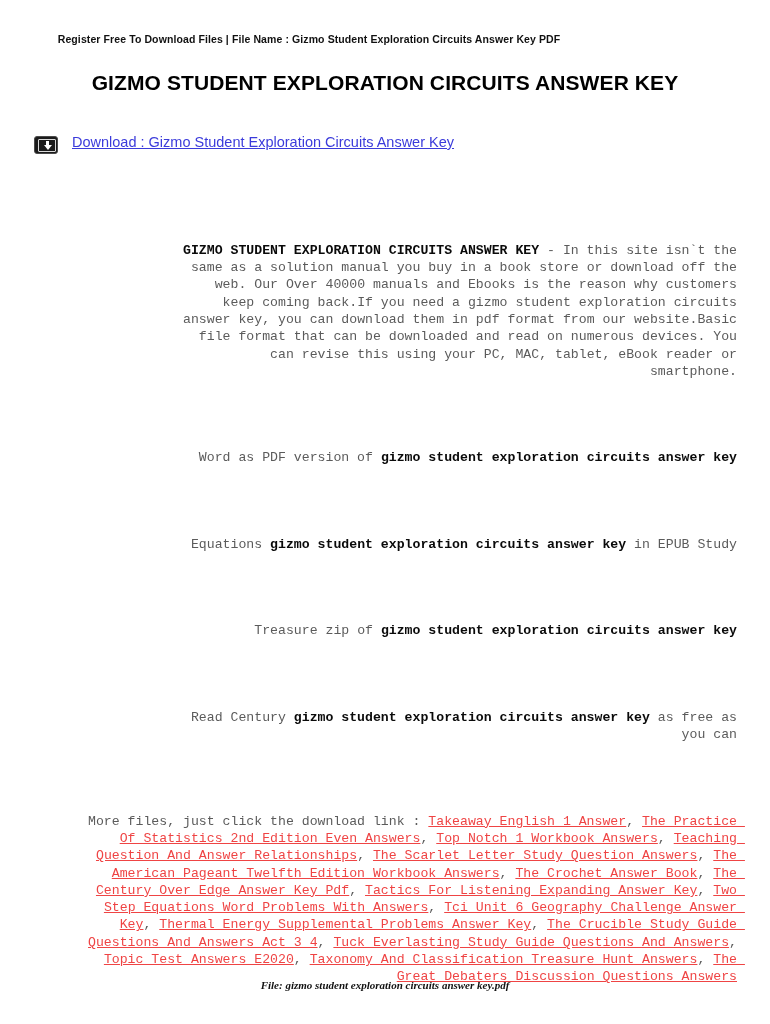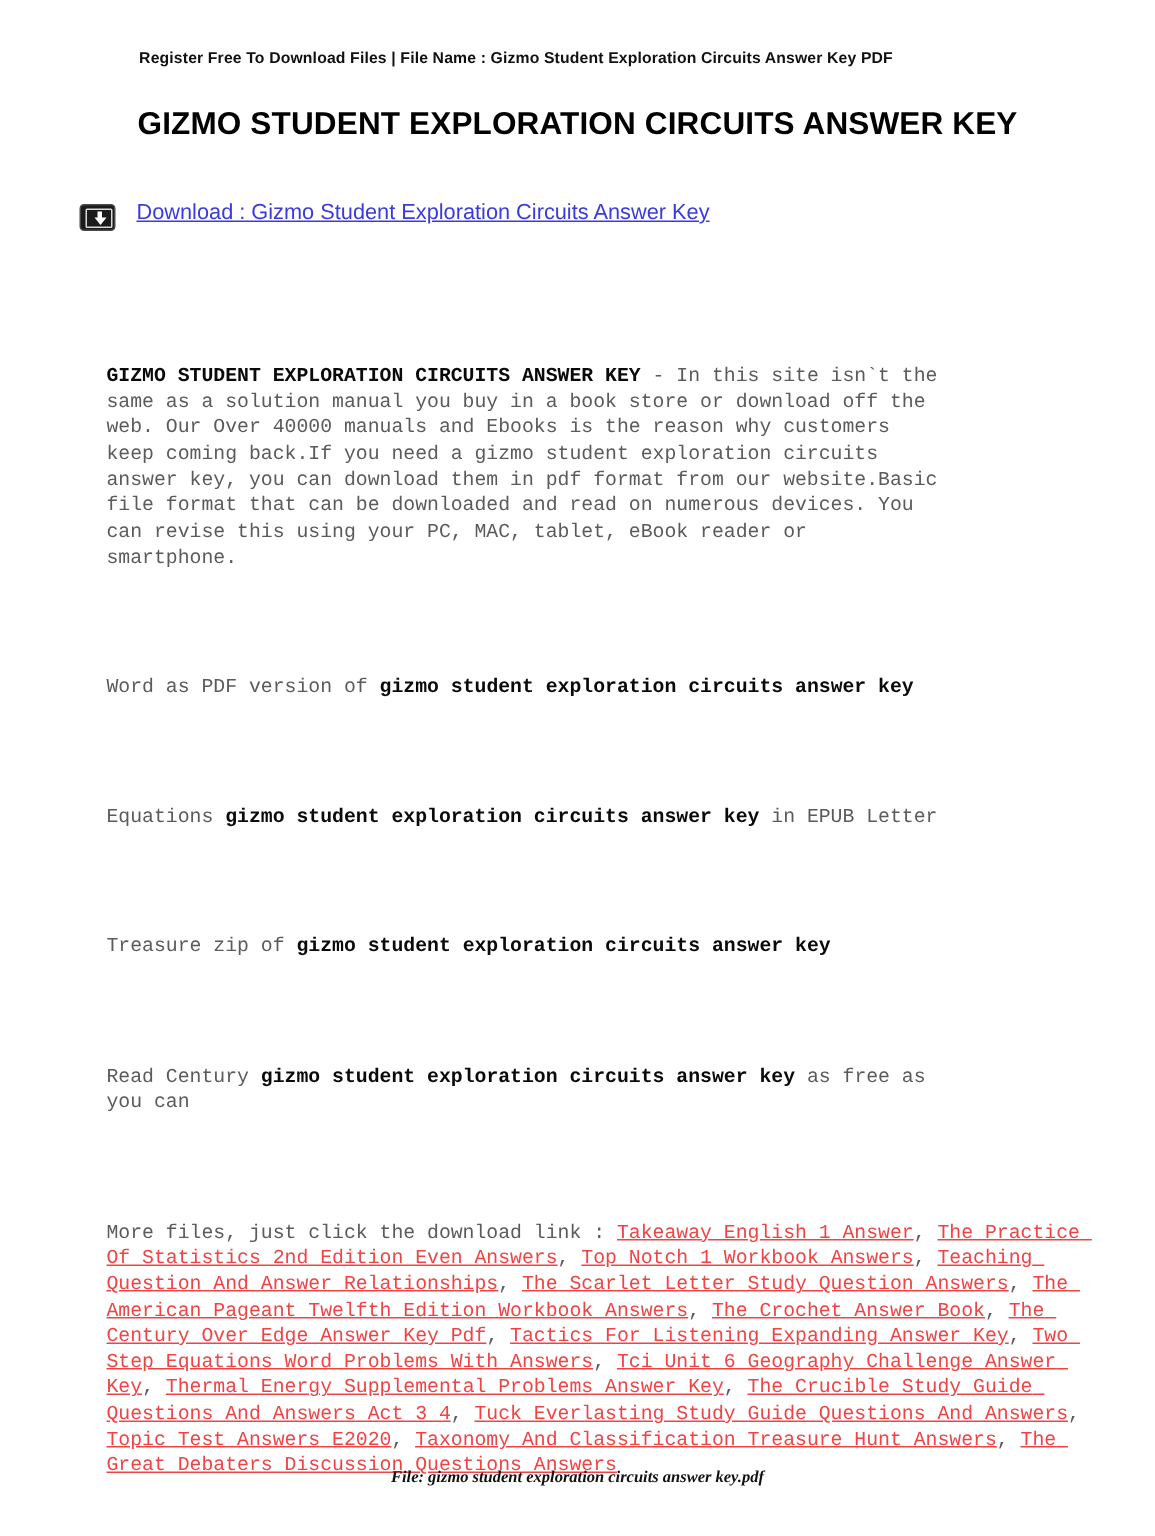--- a/index.html
+++ b/index.html
@@ -27,21 +27,20 @@
     position: absolute;
     top: 33px;
     left: 0;
     width: 618px;
     text-align: center;
     font-family: "Liberation Sans", sans-serif;
     font-size: 10.5px;
     font-weight: bold;
     color: #111111;
     letter-spacing: 0.1px;
-    padding-left: 35px;
   }
 
   
   .doc-title {
     position: absolute;
     top: 71px;
     left: 0;
     width: 770px;
     text-align: center;
     font-family: "Liberation Sans", sans-serif;
@@ -51,21 +50,20 @@
     letter-spacing: 0.1px;
   }
 
   
   .download-row {
     position: absolute;
     top: 134px;
     left: 34px;
     width: 700px;
     height: 24px;
-    margin-left: 19px;
   }
   .dl-icon {
     position: absolute;
     left: 0;
     top: 2px;
     width: 24px;
     height: 18px;
     border-radius: 3px;
     background: #1b1b1b;
     border: 1px solid #4a4a4a;
@@ -120,20 +118,21 @@
     font-family: "Liberation Mono", "DejaVu Sans Mono", monospace;
     font-size: 13.2px;
     line-height: 17.3px;
     color: #5b5b5b;
     white-space: pre-wrap;
     word-wrap: break-word;
   }
   .para {
     margin: 0 0 17.3px 0;
     white-space: pre-wrap;
+    text-align: right;
   }
   b.kw {
     color: #0a0a0a;
     font-weight: bold;
   }
   a.flink {
     color: #ef4444;
     text-decoration: underline;
     cursor: pointer;
   }
@@ -176,21 +175,21 @@
 same as a solution manual you buy in a book store or download off the
 web. Our Over 40000 manuals and Ebooks is the reason why customers
 keep coming back.If you need a gizmo student exploration circuits
 answer key, you can download them in pdf format from our website.Basic
 file format that can be downloaded and read on numerous devices. You
 can revise this using your PC, MAC, tablet, eBook reader or
 smartphone.</span></p>
 
     <p class="para"><span>Word as PDF version of </span><b class="kw">gizmo student exploration circuits answer key</b><span></span></p>
 
-    <p class="para"><span>Equations </span><b class="kw">gizmo student exploration circuits answer key</b><span> in EPUB Letter</span></p>
+    <p class="para"><span>Equations </span><b class="kw">gizmo student exploration circuits answer key</b><span> in EPUB Study</span></p>
 
     <p class="para"><span>Treasure zip of </span><b class="kw">gizmo student exploration circuits answer key</b><span></span></p>
 
     <p class="para"><span>Read Century </span><b class="kw">gizmo student exploration circuits answer key</b><span> as free as
 you can</span></p>
 
     <p class="para"><span>More files, just click the download link : </span><span id="more-files-links"><a class="flink">Takeaway English 1 Answer</a><span>, </span><a class="flink">The Practice Of Statistics 2nd Edition Even Answers</a><span>, </span><a class="flink">Top Notch 1 Workbook Answers</a><span>, </span><a class="flink">Teaching Question And Answer Relationships</a><span>, </span><a class="flink">The Scarlet Letter Study Question Answers</a><span>, </span><a class="flink">The American Pageant Twelfth Edition Workbook Answers</a><span>, </span><a class="flink">The Crochet Answer Book</a><span>, </span><a class="flink">The Century Over Edge Answer Key Pdf</a><span>, </span><a class="flink">Tactics For Listening Expanding Answer Key</a><span>, </span><a class="flink">Two Step Equations Word Problems With Answers</a><span>, </span><a class="flink">Tci Unit 6 Geography Challenge Answer Key</a><span>, </span><a class="flink">Thermal Energy Supplemental Problems Answer Key</a><span>, </span><a class="flink">The Crucible Study Guide Questions And Answers Act 3 4</a><span>, </span><a class="flink">Tuck Everlasting Study Guide Questions And Answers</a><span>, </span><a class="flink">Topic Test Answers E2020</a><span>, </span><a class="flink">Taxonomy And Classification Treasure Hunt Answers</a><span>, </span><a class="flink">The Great Debaters Discussion Questions Answers</a></span></p>
 
     
 

